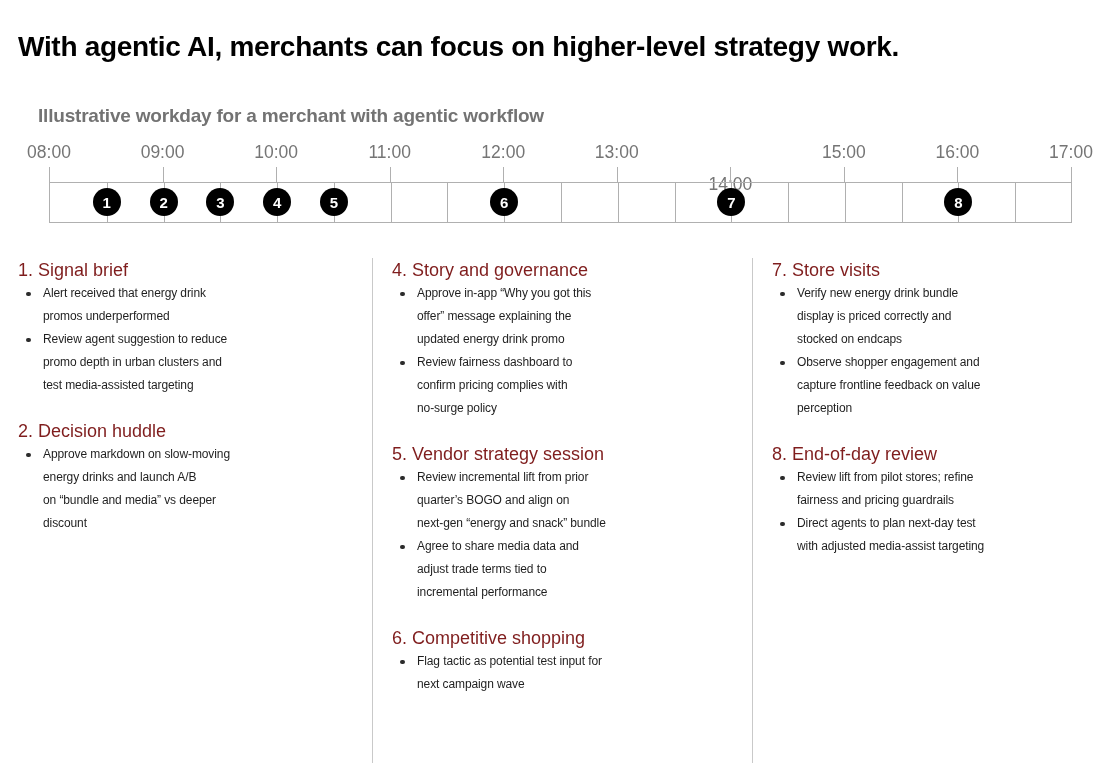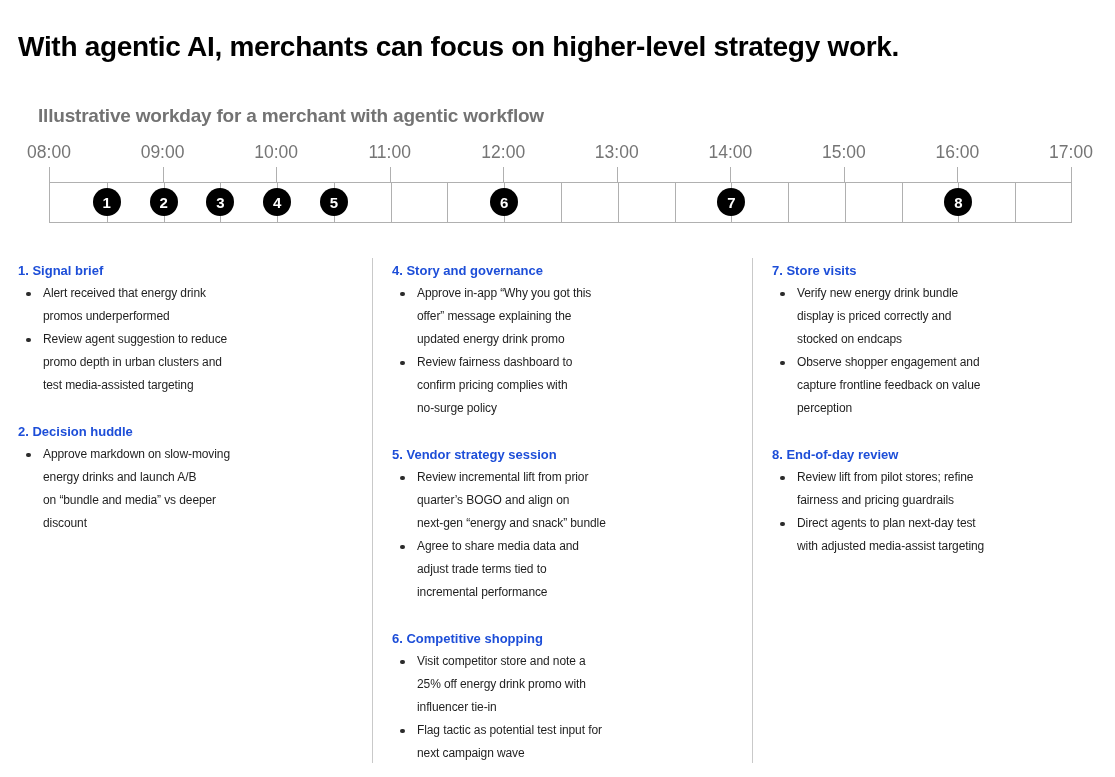--- a/index.html
+++ b/index.html
@@ -34,21 +34,21 @@
   }
   .col{position:absolute;top:259px;}
   .col-1{left:18px;width:345px;}
   .col-2{left:392px;width:350px;}
   .col-3{left:772px;width:338px;}
   .col-divider{position:absolute;top:258px;height:505px;width:1px;background:#c9c9c9;}
   .col-divider-1{left:372px;}
   .col-divider-2{left:752px;}
   .section{margin-bottom:23px;}
   .section-heading{
-    font-size:13px;line-height:23px;font-weight:700;color:#1d4ed8;white-space:pre-line;
+    font-size:18px;line-height:23px;font-weight:400;color:#7f1d1d;white-space:pre-line;
   }
   .bullet{position:relative;padding-left:25px;}
   .bullet-dot{
     position:absolute;left:8px;top:9.5px;width:4.5px;height:4.5px;border-radius:50%;background:#2b2b2b;
   }
   .bullet-text{
     font-size:12px;line-height:23px;color:#1f1f1f;white-space:pre-line;letter-spacing:-0.1px;
   }
 </style>
 </head>
@@ -58,21 +58,21 @@
 <h2 class="page-subtitle">Illustrative workday for a merchant with agentic workflow</h2>
 
 <div class="timeline">
   <div id="hour-labels">
       <span class="hour-label" style="left: 49px;">08:00</span>
       <span class="hour-label" style="left: 162.556px;">09:00</span>
       <span class="hour-label" style="left: 276.111px;">10:00</span>
       <span class="hour-label" style="left: 389.667px;">11:00</span>
       <span class="hour-label" style="left: 503.222px;">12:00</span>
       <span class="hour-label" style="left: 616.778px;">13:00</span>
-      <span class="hour-label" style="left: 730.333px;">14:00</span>
+      <span class="hour-label" style="left: 730.333px; margin-top: 32px;">14:00</span>
       <span class="hour-label" style="left: 843.889px;">15:00</span>
       <span class="hour-label" style="left: 957.444px;">16:00</span>
       <span class="hour-label" style="left: 1071px;">17:00</span>
     </div>
   <div id="hour-ticks">
       <div class="hour-tick" style="left: 49px;"></div>
       <div class="hour-tick" style="left: 162.556px;"></div>
       <div class="hour-tick" style="left: 276.111px;"></div>
       <div class="hour-tick" style="left: 389.667px;"></div>
       <div class="hour-tick" style="left: 503.222px;"></div>
@@ -166,26 +166,20 @@
         <span class="bullet-dot"></span>
         <div class="bullet-text">Agree to share media data and
 adjust trade terms tied to
 incremental performance</div>
       </div>
     </div>
     <div class="section">
       <div class="section-heading">6. Competitive shopping</div>
       <div class="bullet">
         <span class="bullet-dot"></span>
-        <div class="bullet-text">Visit competitor store and note a
-25% off energy drink promo with
-influencer tie-in</div>
-      </div>
-      <div class="bullet">
-        <span class="bullet-dot"></span>
         <div class="bullet-text">Flag tactic as potential test input for
 next campaign wave</div>
       </div>
     </div>
   </div>
 <div class="col-divider col-divider-2"></div>
 <div class="col col-3" id="col-3">
     <div class="section">
       <div class="section-heading">7. Store visits</div>
       <div class="bullet">

